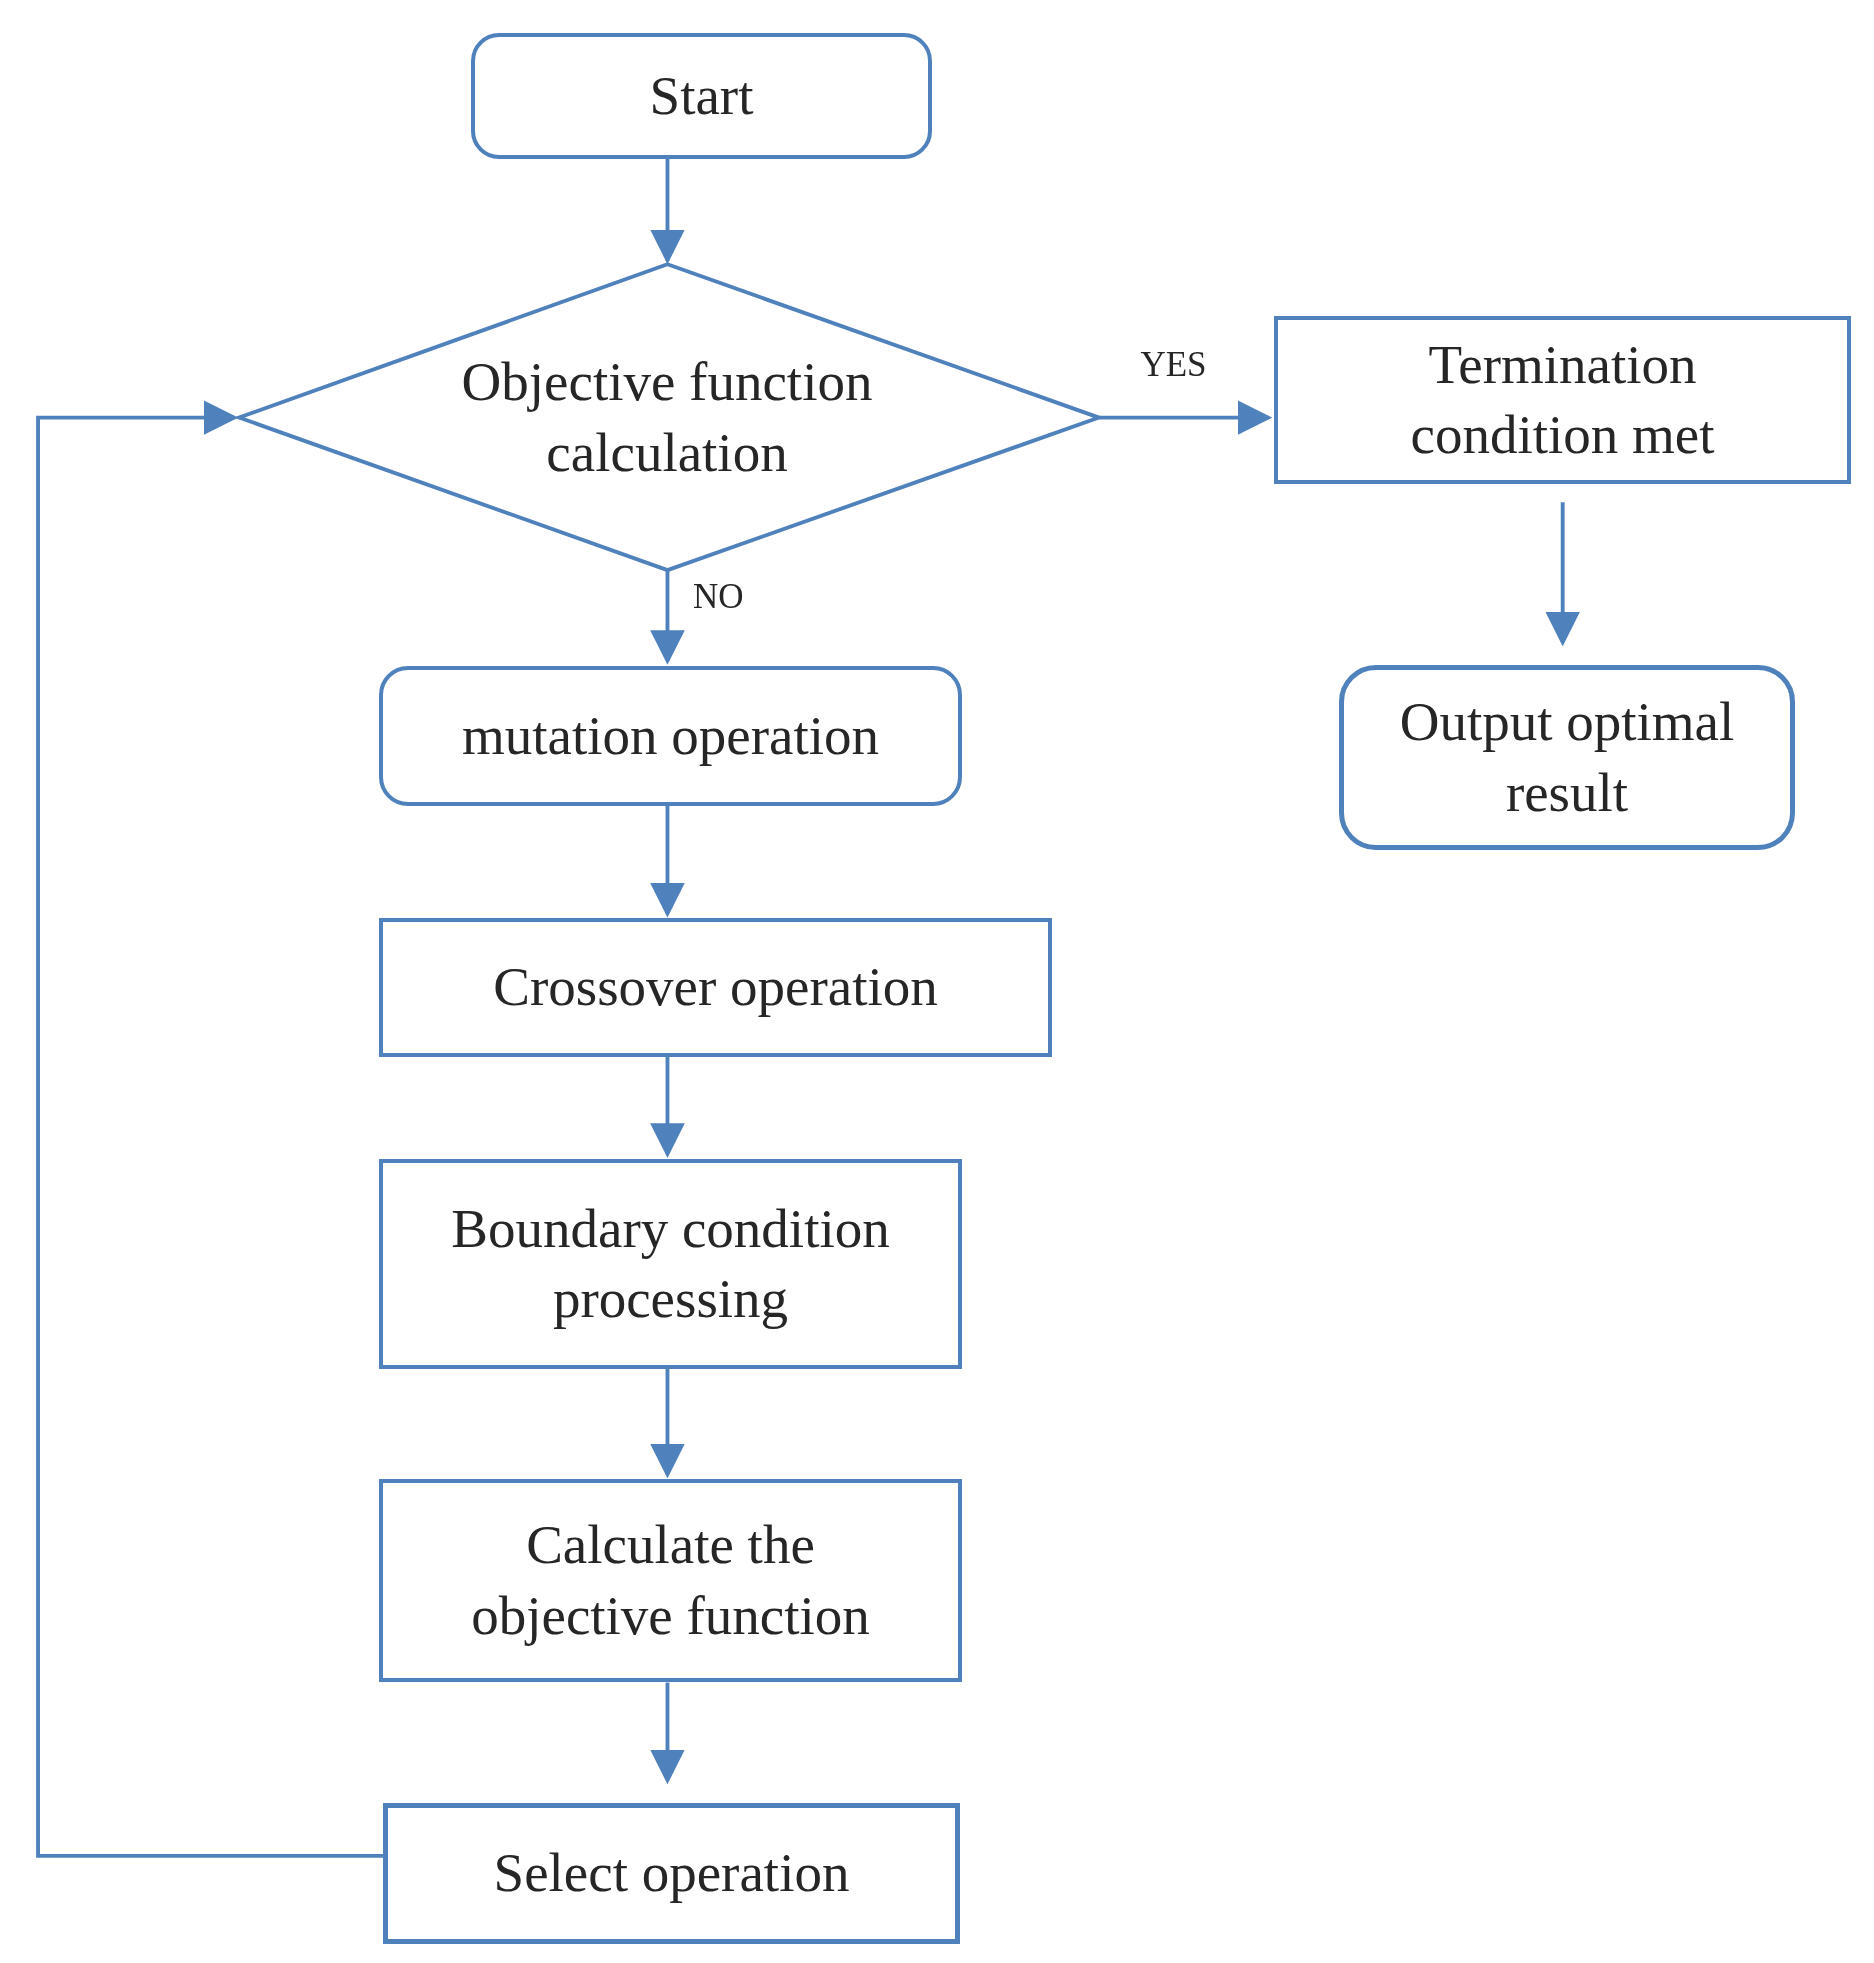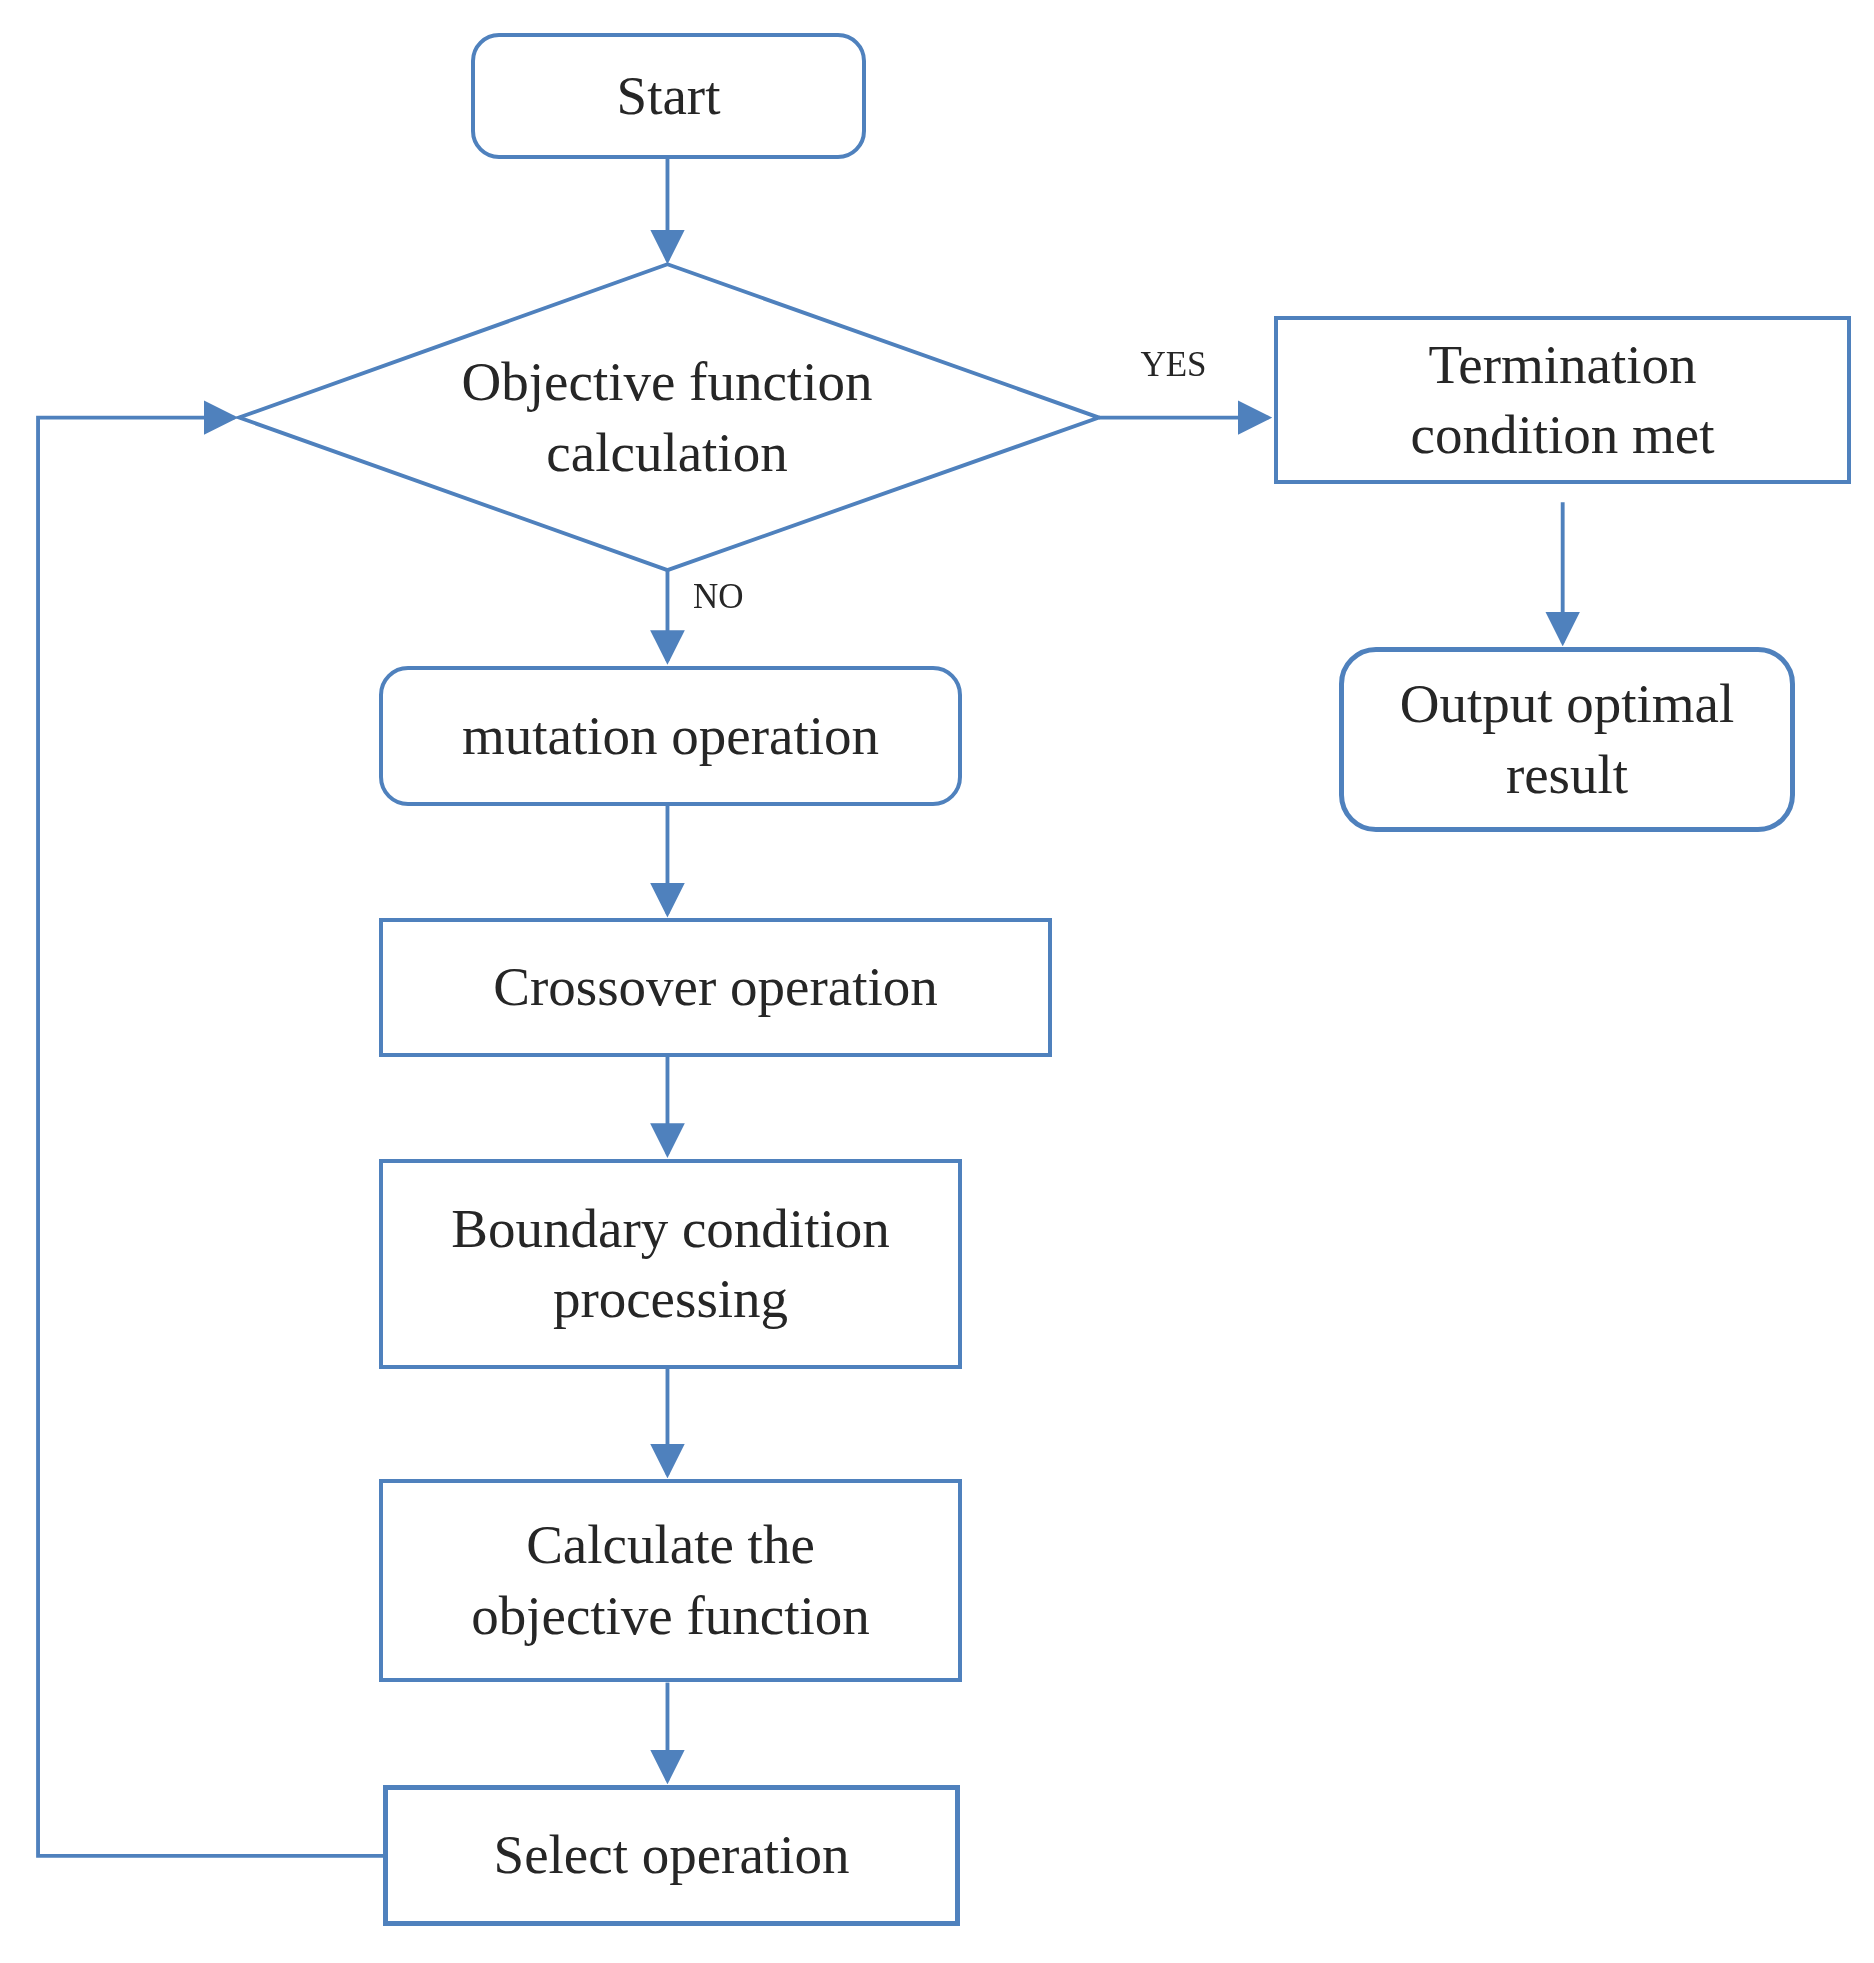--- a/index.html
+++ b/index.html
@@ -39,21 +39,21 @@
     align-items:center;
     justify-content:center;
     text-align:center;
     color:var(--text);
     font-size:55px;
     line-height:1.28;
     white-space:pre-line;
     box-sizing:border-box;
   }
   .node.rounded{border-radius:31px;}
-  .node.thick{border-width:5.4px;}
+  .node.thick{border-width:5.4px;margin-top:18px;}
   .diamond-label{
     position:absolute;
     display:flex;
     align-items:center;
     justify-content:center;
     text-align:center;
     color:var(--text);
     font-size:55px;
     line-height:1.28;
     white-space:pre-line;
@@ -92,21 +92,21 @@
 
     <line class="edge" x1="866" y1="1372" x2="866" y2="1498" marker-end="url(#arrow)"></line>
 
     <line class="edge" x1="866" y1="1776" x2="866" y2="1914" marker-end="url(#arrow)"></line>
 
     <line class="edge" x1="866" y1="2184" x2="866" y2="2311" marker-end="url(#arrow)"></line>
 
     <polyline class="edge" points="497,2409 49,2409 49,542 304,542" marker-end="url(#arrow)"></polyline>
   </svg>
 
-  <div class="node rounded" style="left:471px; top:33px; width:395px; height:126px; border-radius:28px;">
+  <div class="node rounded" style="left:471px; top:33px; width:461px; height:126px; border-radius:28px;">
     <span>Start</span>
   </div>
 
   <div class="diamond-label" style="left:331px; top:314px; width:672px; height:207px;">
     <span>Objective function
 calculation</span>
   </div>
 
   <div class="node" style="left:1274px; top:316px; width:577px; height:168px;">
     <span>Termination

